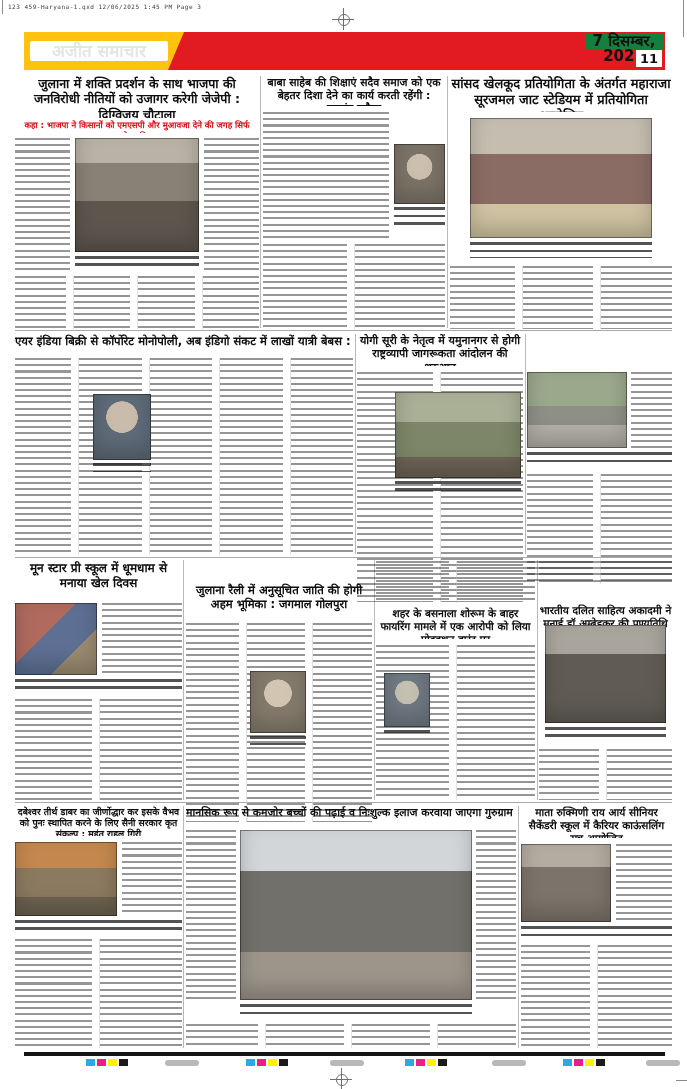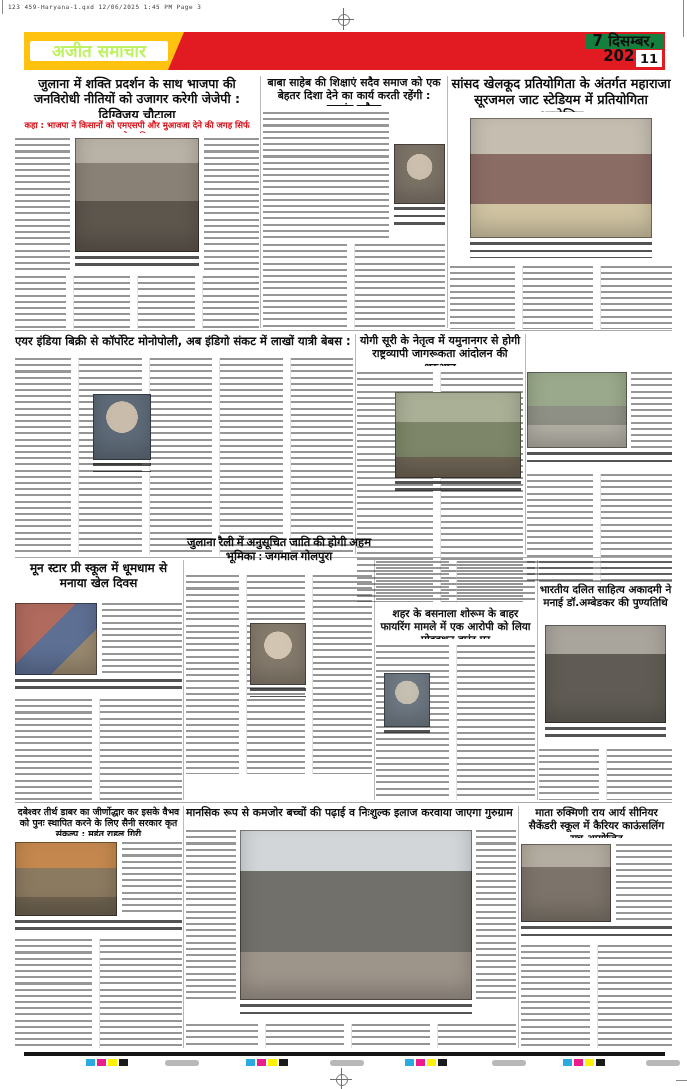--- a/index.html
+++ b/index.html
@@ -14,21 +14,21 @@
   .reg:before{content:"";position:absolute;left:50%;top:0;width:1px;height:100%;background:#6f6f6f;}
   .reg:after{content:"";position:absolute;top:50%;left:0;height:1px;width:100%;background:#6f6f6f;}
   .reg .c{position:absolute;left:50%;top:50%;width:10px;height:10px;margin:-5px 0 0 -5px;
           border:1px solid #6f6f6f;border-radius:50%;}
   
   .masthead{position:absolute;left:24px;top:32px;width:641px;height:38px;background:#e21b22;}
   .mh-yellow{position:absolute;left:0;top:0;width:160px;height:38px;background:#ffc20e;
              clip-path:polygon(0 0,100% 0,90% 100%,0 100%);}
   .mh-strip{position:absolute;left:6px;top:9px;width:138px;height:20px;background:#fff;border-radius:2px;}
   .mh-name{position:absolute;left:6px;top:8px;width:138px;height:22px;line-height:22px;text-align:center;
-           font-size:17px;font-weight:700;color:#bef264;text-shadow:0 0 1px #fff;}
+           font-size:17px;font-weight:700;color:#e5e5e5;text-shadow:0 0 1px #fff;}
   .mh-section{position:absolute;left:186px;top:4px;width:372px;height:30px;background:#f7f2d8;
               text-align:center;line-height:30px;font-size:20px;font-weight:700;color:#181818;}
   .mh-date{position:absolute;right:2px;top:2px;width:78px;height:15px;background:#15803d;
            font-size:15px;font-weight:700;text-align:center;line-height:15px;color:#101010;}
   .mh-pageno{position:absolute;right:2px;bottom:2px;width:26px;height:17px;background:#fff;
              border:1px solid #e21b22;font-size:13px;font-weight:700;text-align:center;line-height:17px;}
   
   .art{position:absolute;overflow:hidden;}
   .hl{font-weight:700;color:#0e0e0e;text-align:center;line-height:1.22;overflow:hidden;}
   .sub{font-weight:700;color:#d6121a;text-align:center;overflow:hidden;}
@@ -169,21 +169,21 @@
     <div class="hl" style="font-size:12px;height:36px;">मून स्टार प्री स्कूल में धूमधाम से मनाया खेल दिवस</div>
     <div class="ph p7 abs" style="left:0;top:42px;width:82px;height:72px;"></div>
     <div class="greek abs" style="left:87px;top:42px;width:80px;height:72px;"></div>
     <div class="cap abs" style="left:0;top:118px;width:167px;height:14px;"></div>
     <div class="cols ruled" style="left:0;top:138px;width:167px;height:101px;">
       <div class="greek"></div>
       <div class="greek"></div>
     </div>
   </div>
 
-  <div class="art" style="left:186px;top:535px;width:186px;height:239px;font-family:Liberation Serif, serif;">
+  <div class="art" style="left:186px;top:583px;width:186px;height:239px;">
     <div class="hl" style="font-size:11.5px;height:34px;">जुलाना रैली में अनुसूचित जाति की होगी अहम भूमिका : जगमाल गोलपुरा</div>
     <div class="cols ruled" style="left:0;top:40px;width:186px;height:199px;">
       <div class="greek"></div>
       <div class="greek"></div>
       <div class="greek"></div>
     </div>
     <div class="ph p8 abs" style="left:64px;top:88px;width:56px;height:62px;"></div>
     <div class="cap abs" style="left:64px;top:153px;width:56px;height:9px;"></div>
   </div>
 
@@ -196,21 +196,21 @@
     <div class="cols ruled" style="left:0;top:84px;width:159px;height:155px;">
       <div class="greek"></div>
       <div class="greek"></div>
     </div>
     <div class="ph p9 abs" style="left:8px;top:112px;width:46px;height:54px;"></div>
     <div class="cap abs" style="left:8px;top:169px;width:46px;height:8px;"></div>
   </div>
 
   <div class="art" style="left:539px;top:561px;width:133px;height:239px;">
     <div class="greek abs" style="left:0;top:0;width:133px;height:22px;"></div>
-    <div class="hl abs" style="left:0;top:22px;width:133px;font-size:10.5px;height:34px;">भारतीय दलित साहित्य अकादमी ने मनाई डॉ.अम्बेडकर की पुण्यतिथि</div>
+    <div class="hl abs" style="left:0;top:43px;width:133px;font-size:10.5px;height:34px;">भारतीय दलित साहित्य अकादमी ने मनाई डॉ.अम्बेडकर की पुण्यतिथि</div>
     <div class="ph p10 abs" style="left:6px;top:64px;width:121px;height:98px;"></div>
     <div class="cap abs" style="left:6px;top:166px;width:121px;height:15px;"></div>
     <div class="cols ruled" style="left:0;top:188px;width:133px;height:51px;">
       <div class="greek"></div>
       <div class="greek"></div>
     </div>
   </div>
 
   <div class="art" style="left:15px;top:806px;width:167px;height:242px;">
     <div class="hl" style="font-size:9.2px;height:30px;">दबेश्वर तीर्थ डाबर का जीर्णोद्धार कर इसके वैभव को पुनः स्थापित करने के लिए सैनी सरकार कृत संकल्प : महंत राहुल गिरी</div>

